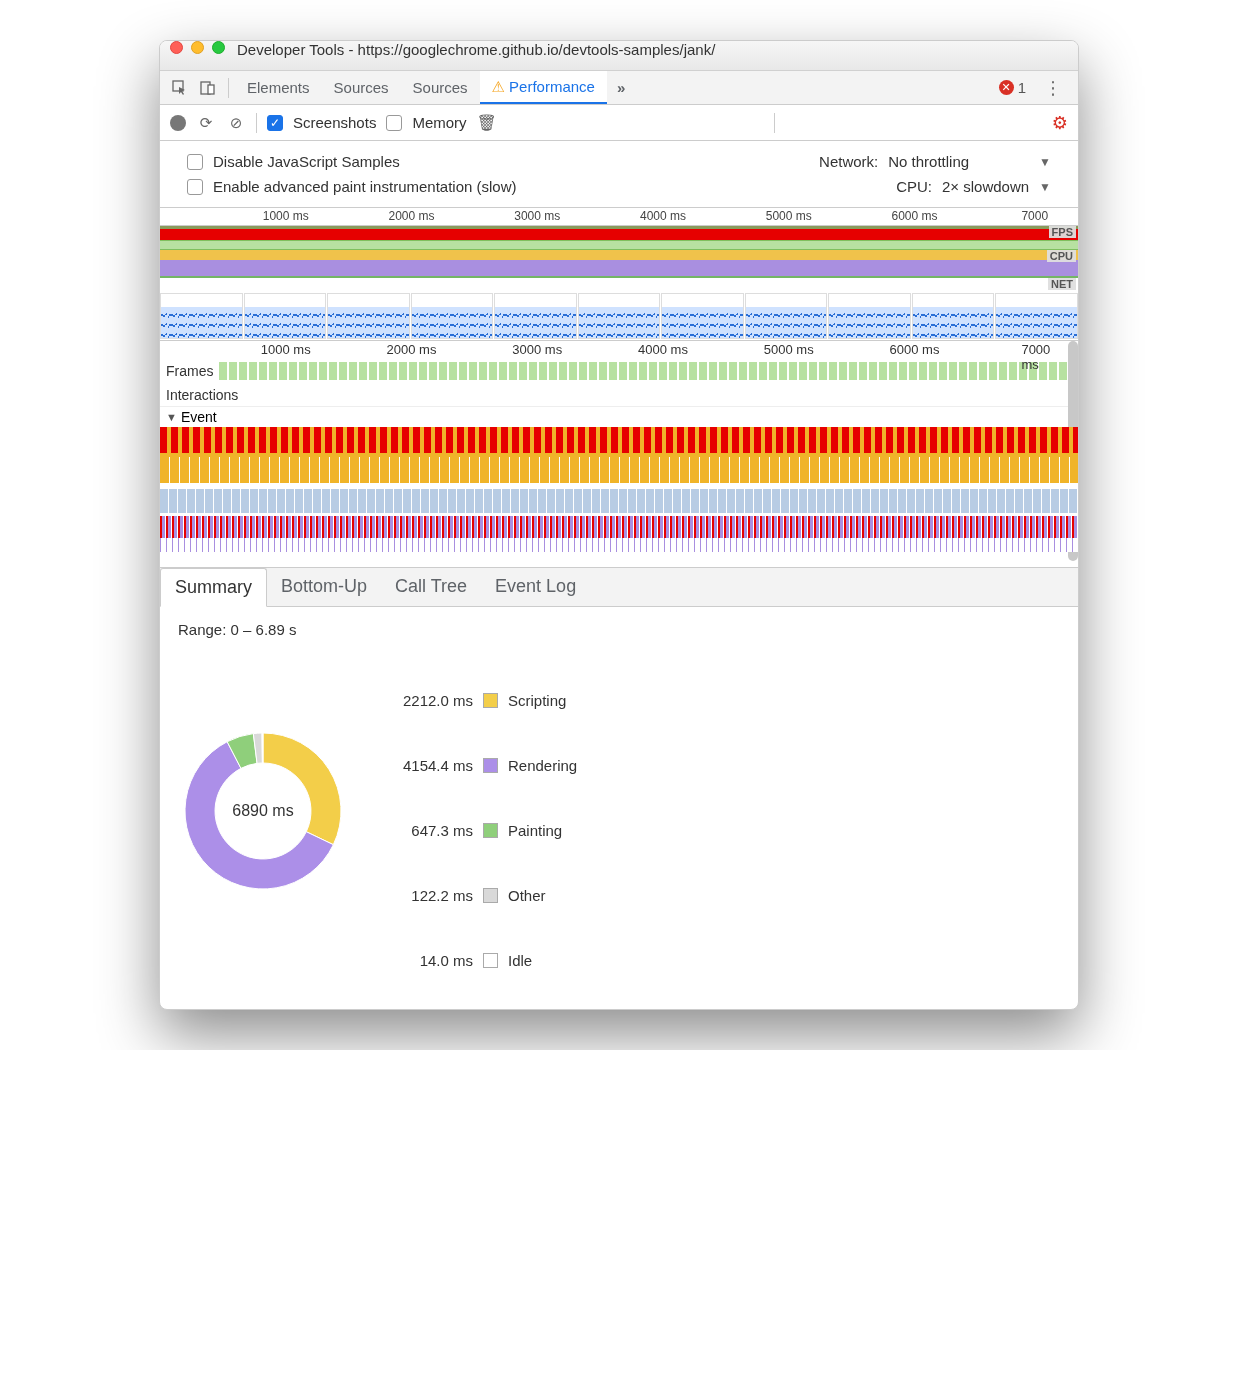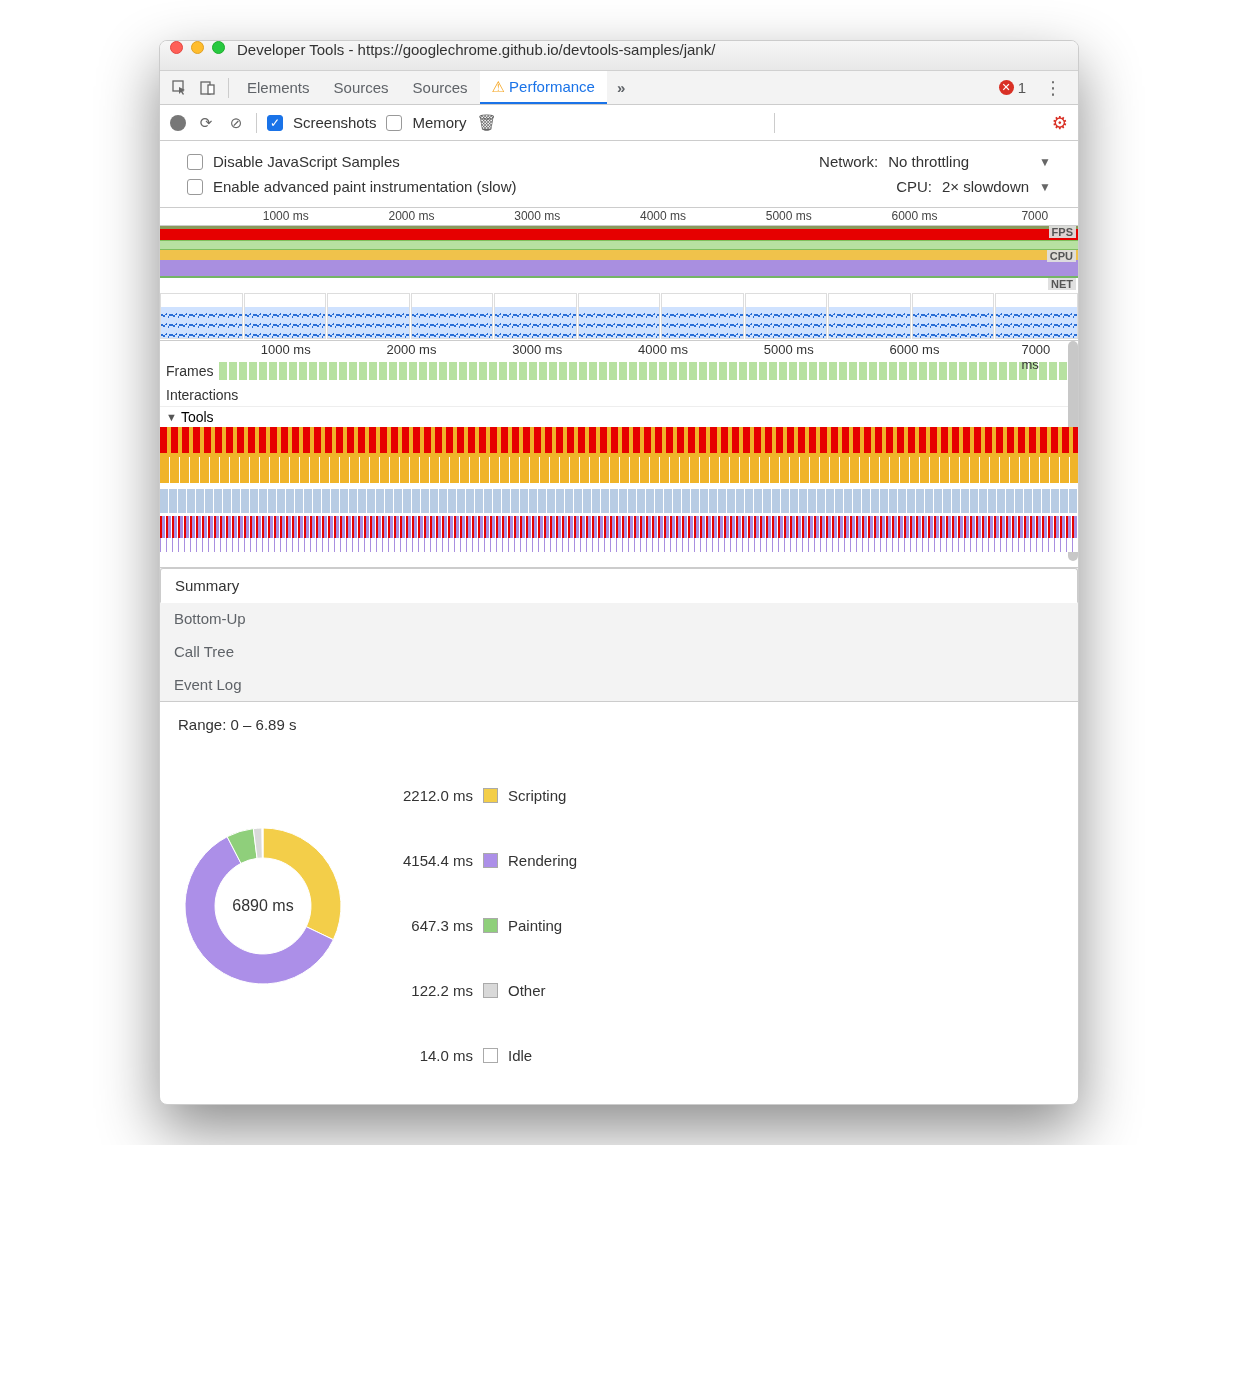--- a/index.html
+++ b/index.html
@@ -112,21 +112,21 @@
   .flame .row1a{ height:4px; background:#f0b429;}
   .flame .row2 { height:26px; background:repeating-linear-gradient(90deg,#f0b429 0,#f0b429 9px,#fff 9px,#fff 10px);}
   .flame .gap { height:6px; background:#fff;}
   .flame .row3 { height:24px; background:repeating-linear-gradient(90deg,#b8cce4 0,#b8cce4 8px,#fff 8px,#fff 9px);}
   .flame .row4 { height:22px; background:repeating-linear-gradient(90deg,#e60000 0,#e60000 2px,#a98fe0 2px,#a98fe0 5px,#fff 5px,#fff 6px);}
   .flame .row5 { height:14px; background:repeating-linear-gradient(90deg,#a98fe0 0,#a98fe0 1px,#fff 1px,#fff 6px);}
   .scroll-indicator{ position:absolute; right:0; top:0; width:10px; height:220px; background:#c8c8c8; border-radius:5px;}
   .detail-wrap{ position:relative;}
 
   
-  .bottom-tabs { display:flex; border-top:1px solid #ccc; border-bottom:1px solid #ccc; font-size:15px; color:#5f6368; background:#f3f3f3;flex-direction:column;}
+  .bottom-tabs { display:flex; border-top:1px solid #ccc; border-bottom:1px solid #ccc; font-size:18px; color:#5f6368; background:#f3f3f3;}
   .bottom-tabs .btab { padding:8px 14px; cursor:pointer;}
   .bottom-tabs .btab.active { background:#fff; border:1px solid #ccc; border-bottom:1px solid #fff; border-radius:3px 3px 0 0; color:#333; margin-bottom:-1px;}
 
   
   .summary { padding:14px 18px 40px; font-size:15px; color:#333;}
   .summary .range { margin-bottom:14px;}
   .summary-content { display:flex; align-items:center; gap:30px;}
   .donut-wrap { position:relative; width:170px; height:170px;}
   .donut-center { position:absolute; inset:0; display:flex; align-items:center; justify-content:center; font-size:16px; color:#333;}
   .legend { display:flex; flex-direction:column; gap:8px;}
@@ -266,21 +266,21 @@
       </div>
     <div class="lane frames-lane">
       <div class="lane-label">Frames</div>
       <div class="frames-strip"></div>
     </div>
     <div class="lane interactions-lane">
       <div class="lane-label">Interactions</div>
     </div>
     <div class="main-header">
       <span class="caret">▼</span>
-      <span>Tools</span>
+      <span>Event</span>
     </div>
     <div class="flame">
       <div class="row1"></div>
       <div class="row1a"></div>
       <div class="row2"></div>
       <div class="gap"></div>
       <div class="row3"></div>
       <div class="gap" style="height:3px;"></div>
       <div class="row4"></div>
       <div class="row5"></div>

